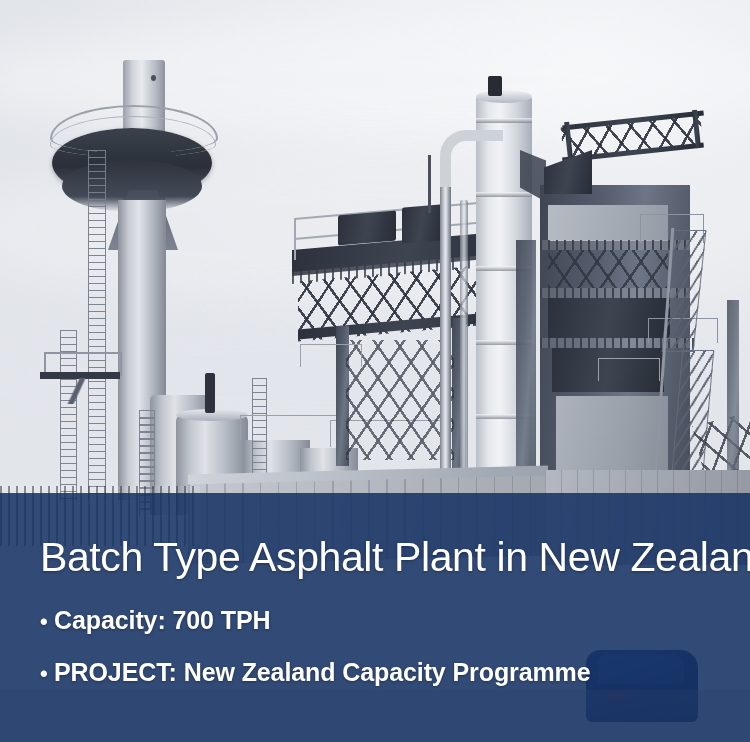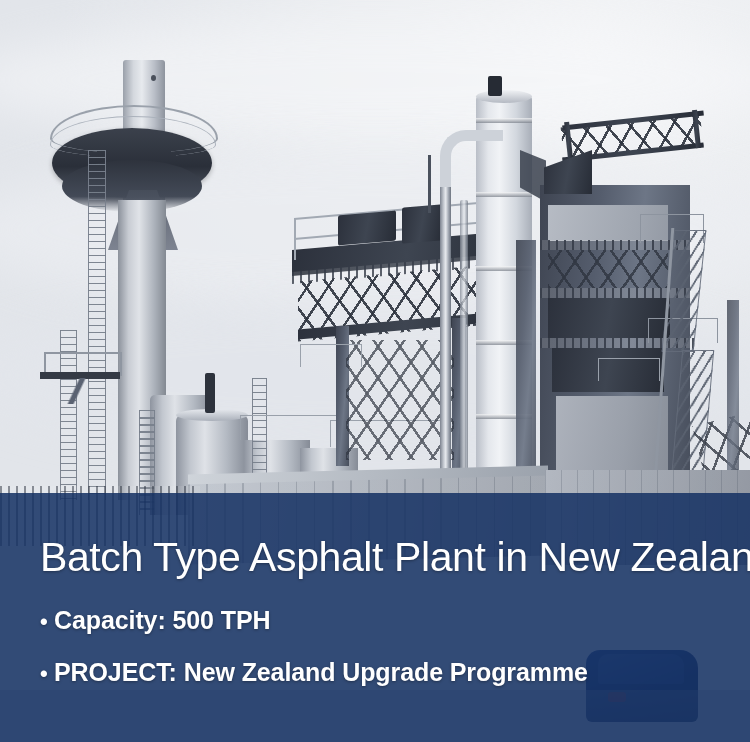--- a/index.html
+++ b/index.html
@@ -259,21 +259,21 @@
     <div class="part" style="left:0px;top:690px;width:750px;height:52px;background:linear-gradient(to bottom,rgba(150,158,170,.35),rgba(120,128,142,.25));"></div>
   </div>
 
   <div class="overlay"></div>
 
   <div class="overlay-title">Batch Type Asphalt Plant in New Zealand</div>
 
   <ul class="bullets">
     <li class="bullet-item">
       <span class="bullet-dot">•</span>
-      <span>Capacity: 500 TPH</span>
+      <span>Capacity: 700 TPH</span>
     </li>
     <li class="bullet-item">
       <span class="bullet-dot">•</span>
-      <span>PROJECT: New Zealand Upgrade Programme</span>
+      <span>PROJECT: New Zealand Capacity Programme</span>
     </li>
   </ul>
 
 </div>
 
 </body></html>

